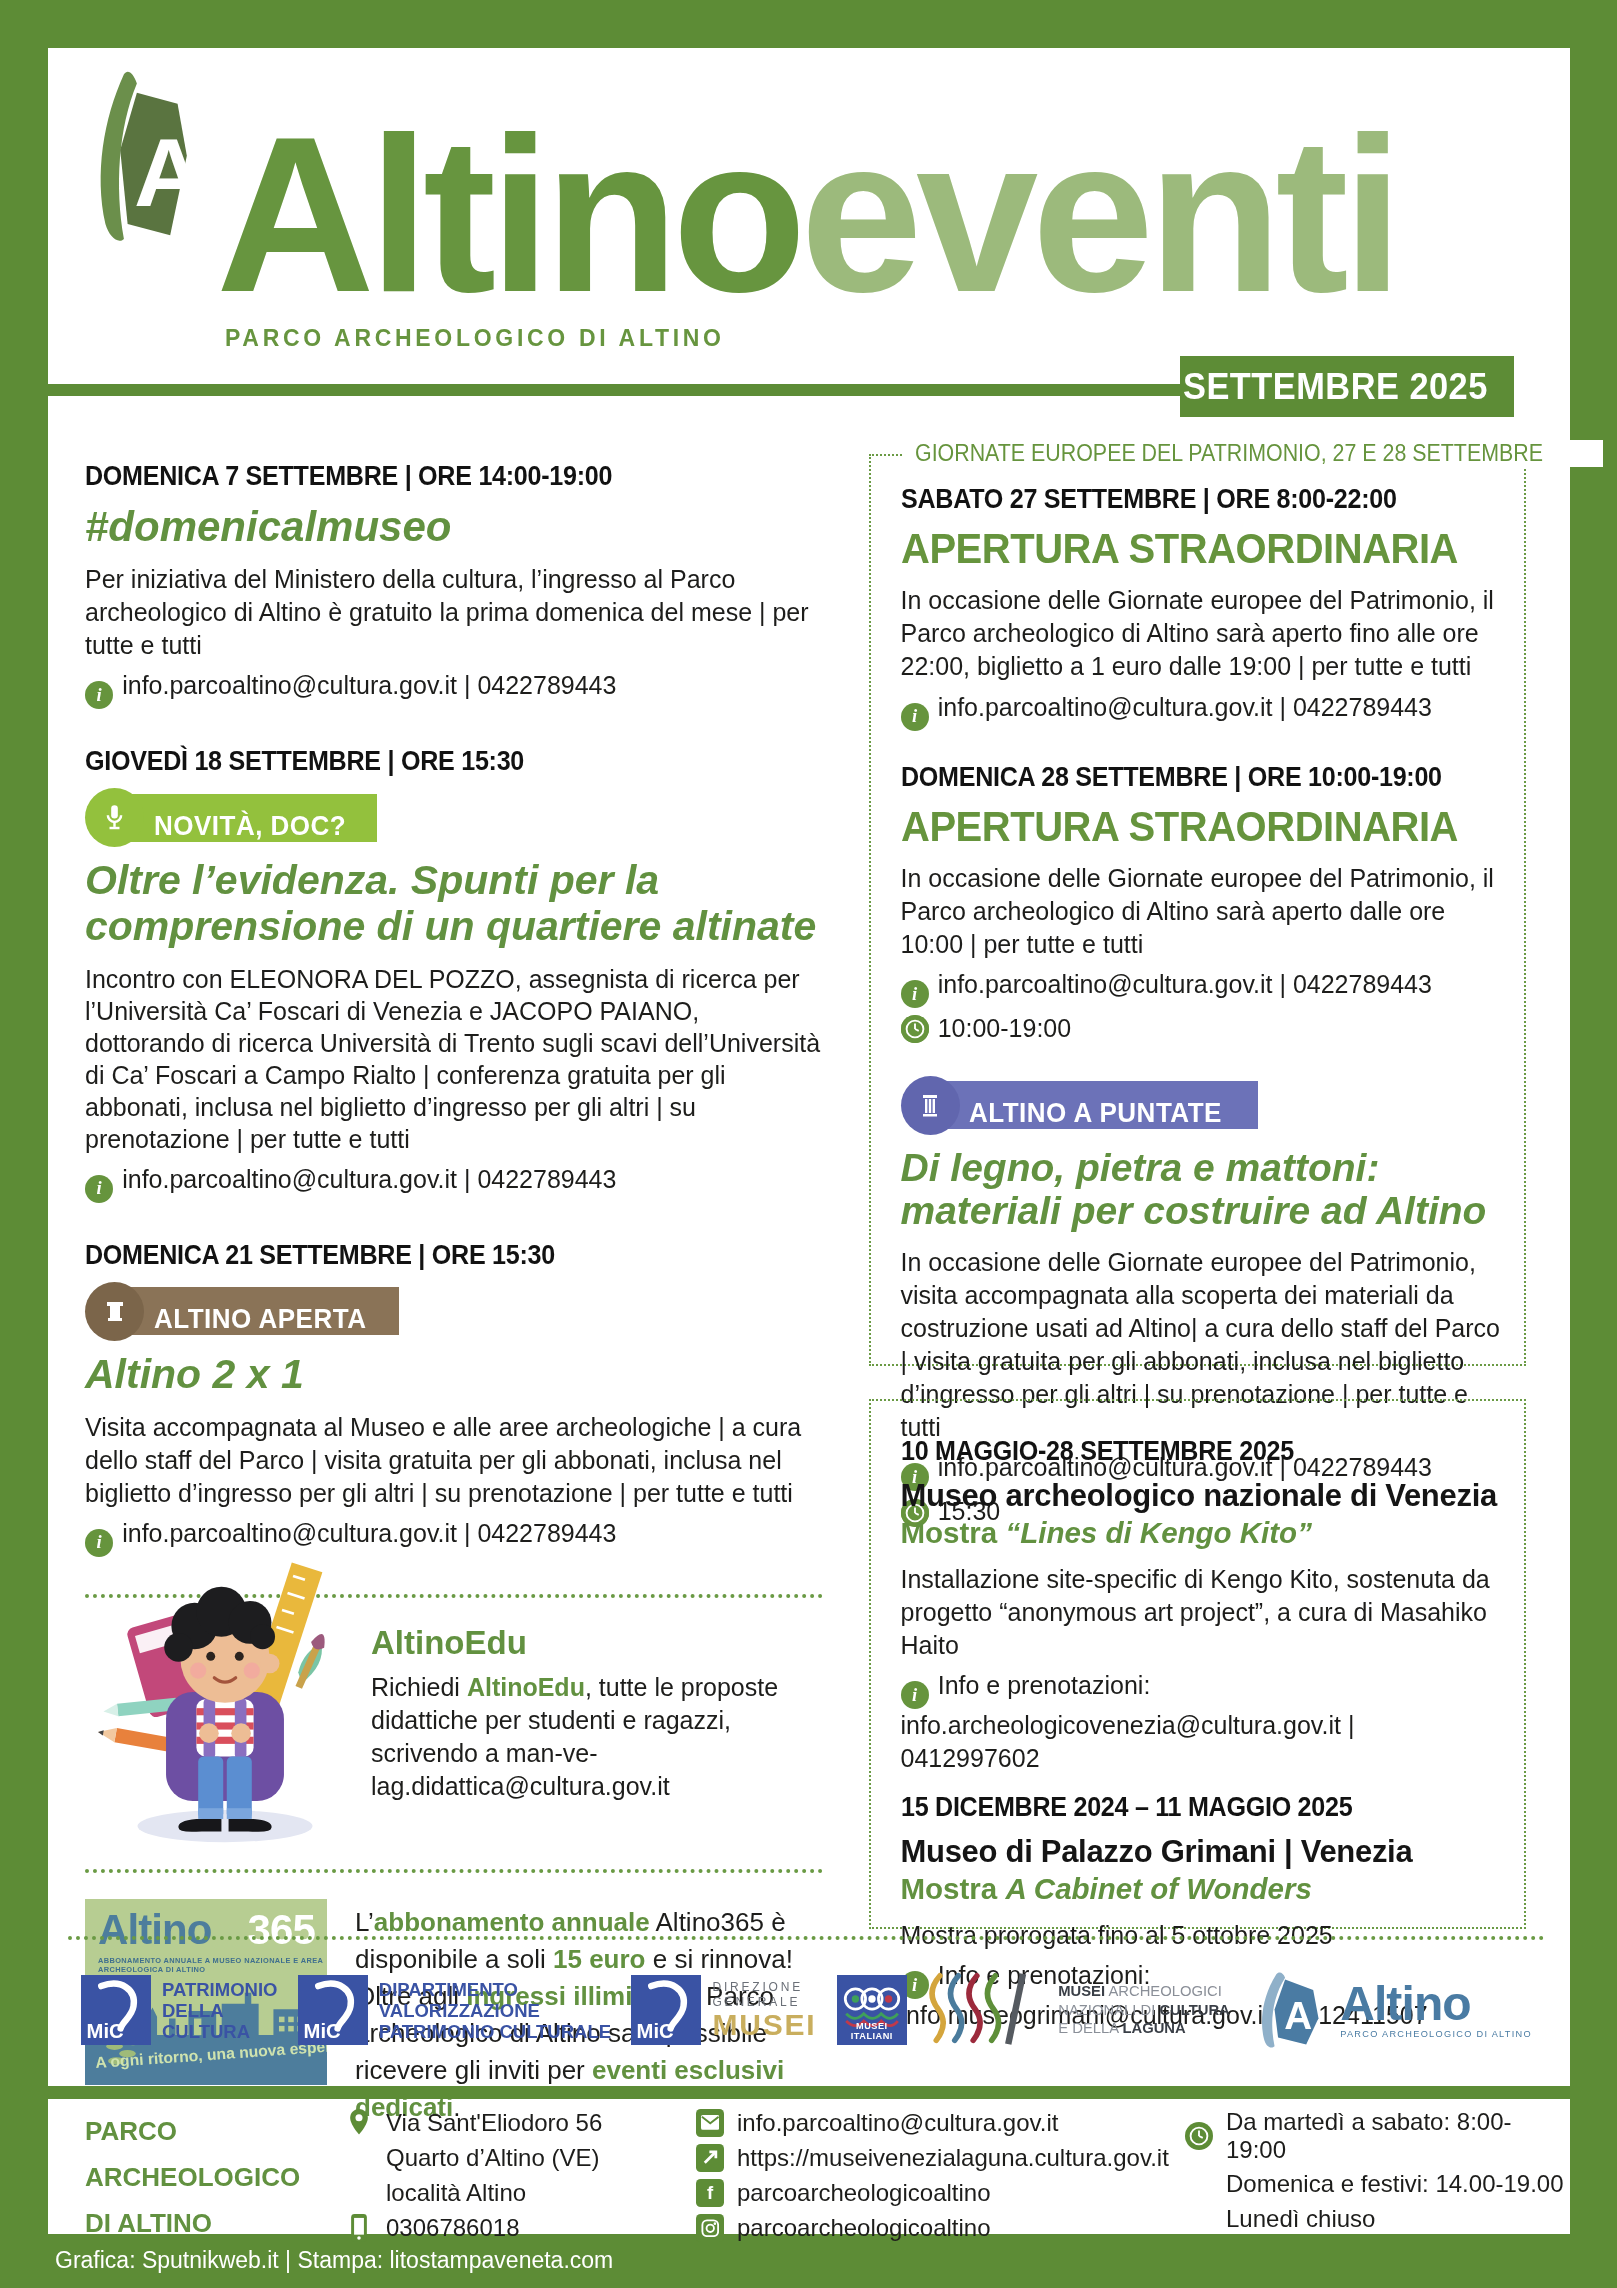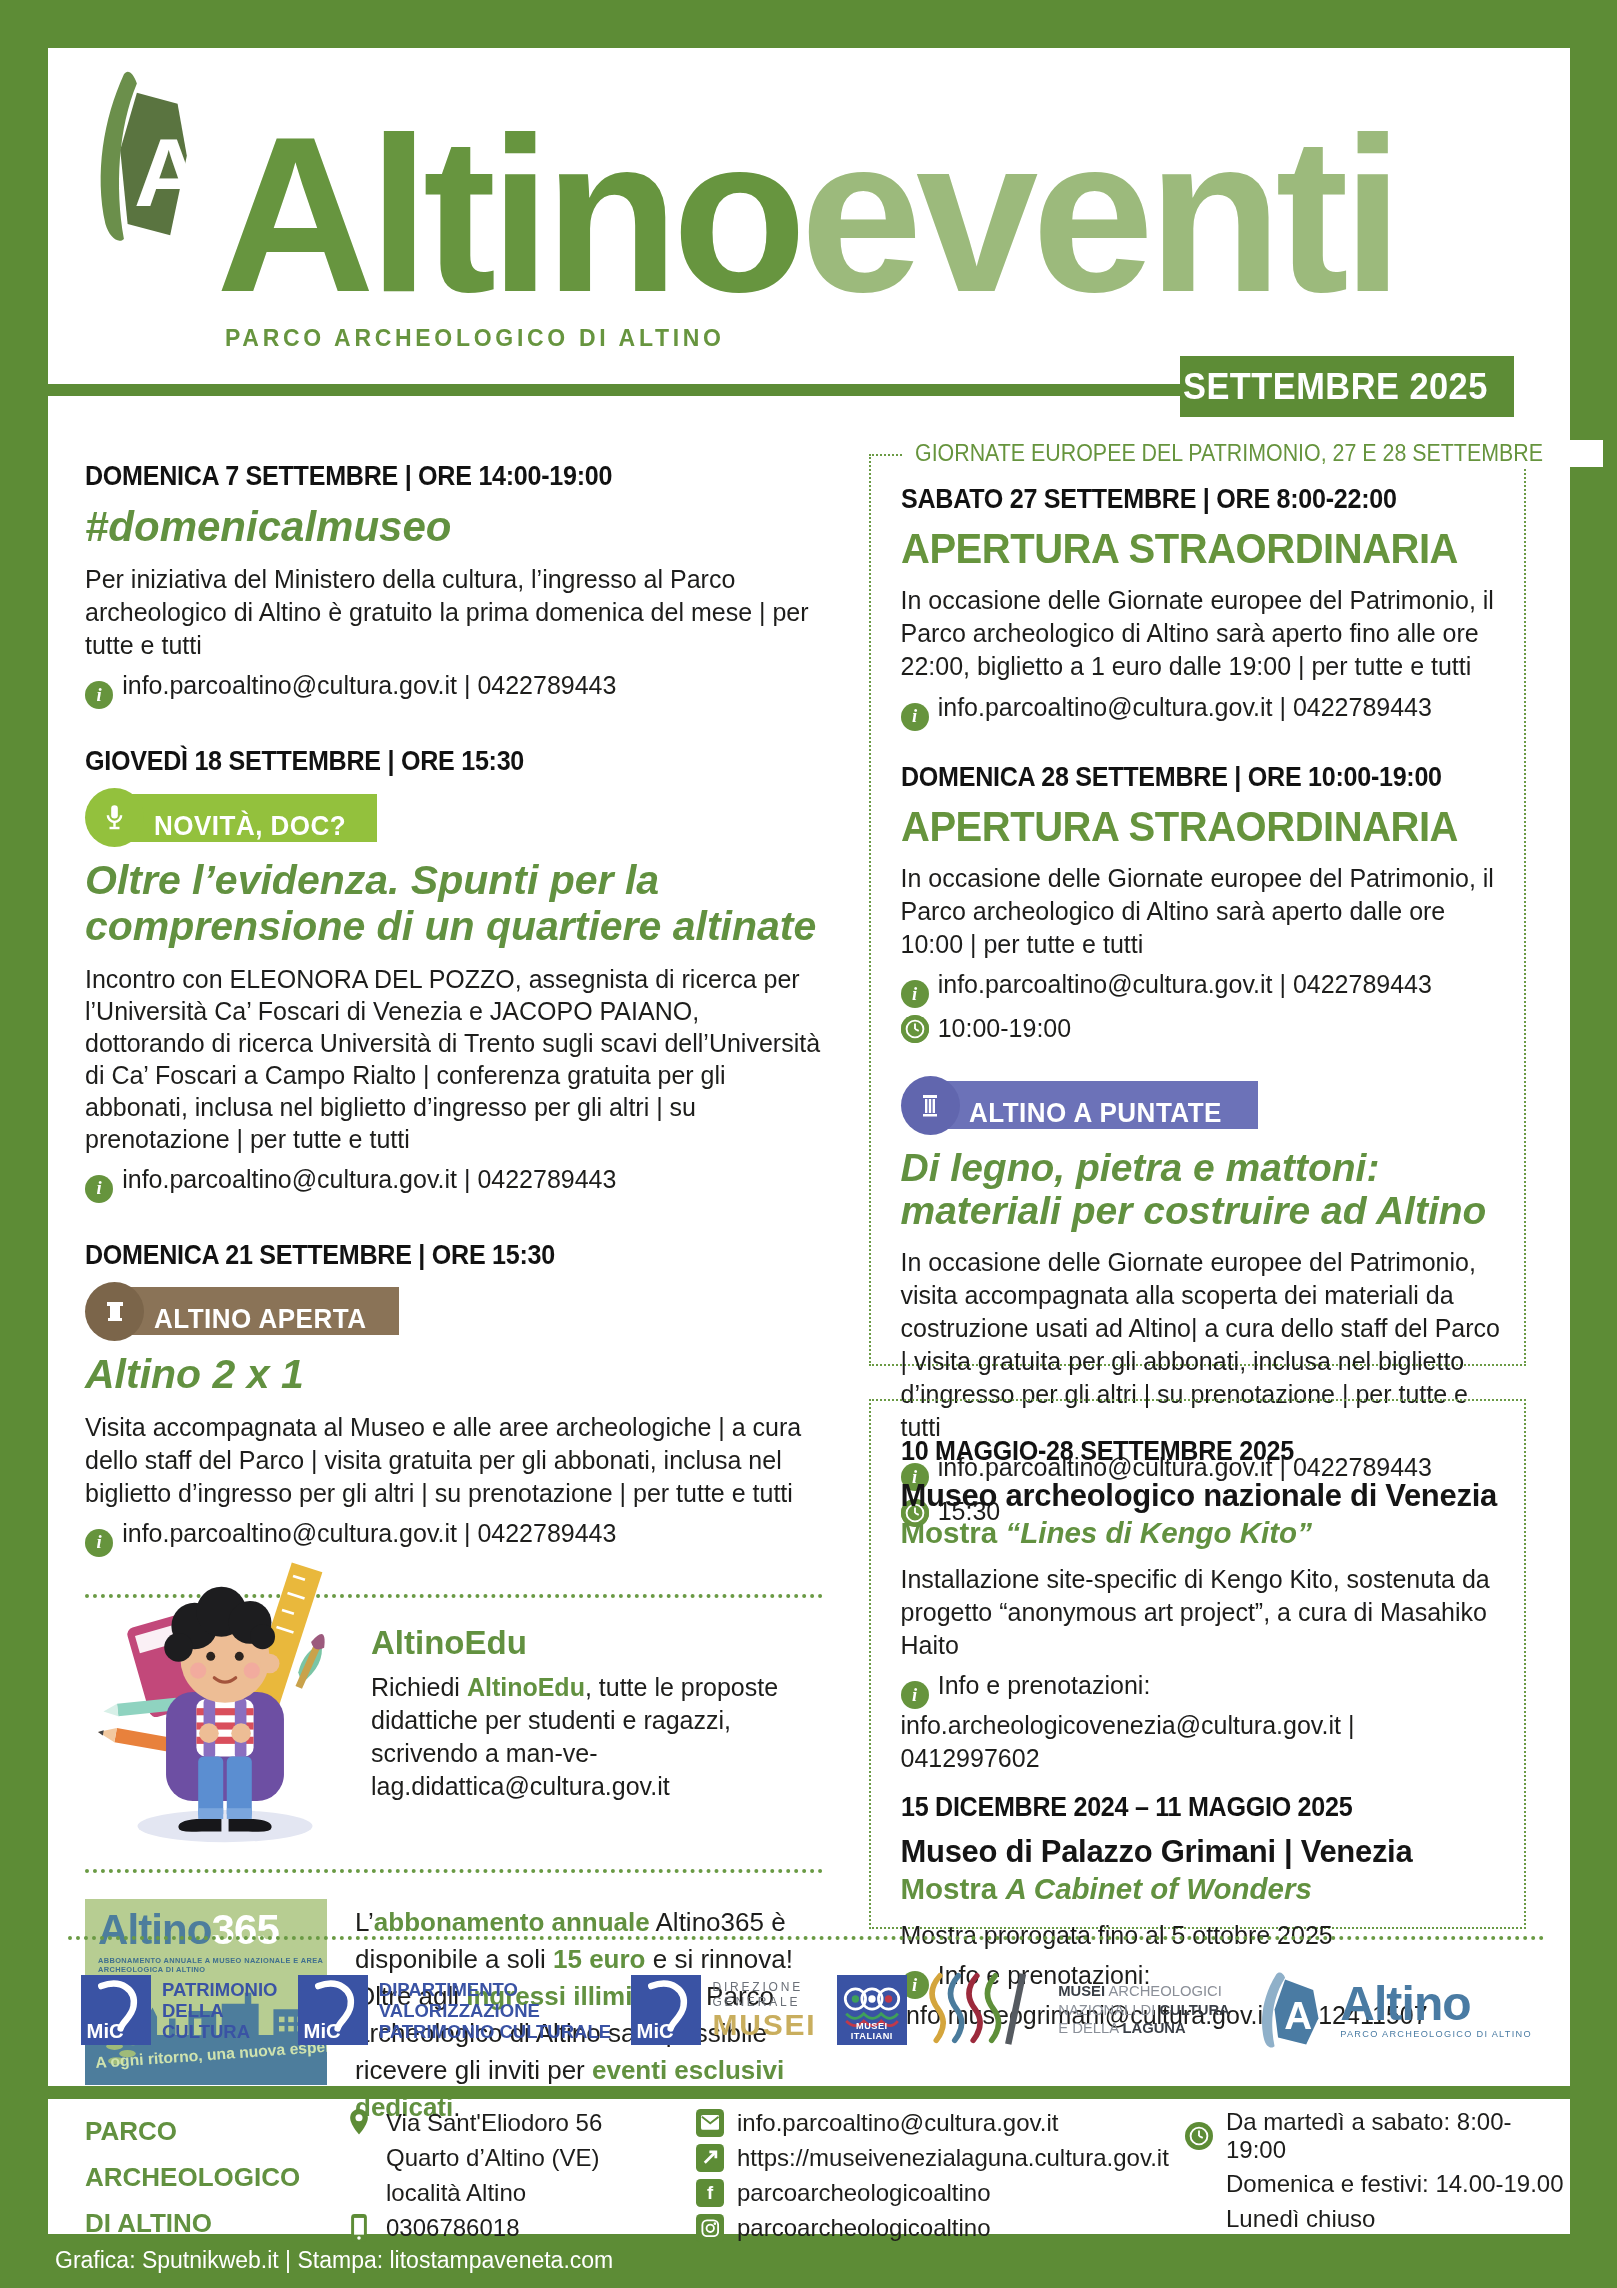--- a/index.html
+++ b/index.html
@@ -48,21 +48,21 @@
   .event{margin-bottom:37px;}
   .dotsep{border-top:4.6px dotted #6a9a44;margin:28px 0 26px;}
   .edu{position:relative;min-height:217px;padding-left:286px;box-sizing:border-box;}
   .edu-illustration{position:absolute;left:5.5px;top:-66px;}
   .edu-title{font-size:33px;font-weight:bold;color:#629140;margin:3.7px 0 9.2px;}
   .abb{display:flex;gap:28px;align-items:flex-start;margin-top:3.7px;}
 
   
   .a365{position:relative;width:242px;height:186px;background:#b7cd92;flex:none;overflow:hidden;}
   .a365-brand{position:absolute;left:13px;top:7.4px;font-size:42px;font-weight:bold;letter-spacing:-0.9px;}
-  .a365-name{color:#4d7d9c;} .a365-num{color:#fff;}
+  .a365-name{color:#4d7d9c;} .a365-num{color:#fff;margin-left:36px;}
   .a365-caption{position:absolute;left:13px;top:57px;font-size:7.4px;color:#3f6f8e;letter-spacing:0.4px;font-weight:bold;}
   .a365-sky{position:absolute;left:0;bottom:0;}
   .a365-tag{position:absolute;left:11px;bottom:13px;font-size:15.7px;font-weight:bold;color:#cfe3ae;
             transform:rotate(-4deg);transform-origin:left bottom;white-space:nowrap;}
 
   
   .dash-box{position:absolute;left:821px;width:657px;border:2.8px dotted #6a9a44;box-sizing:border-box;}
   .box1{top:406px;height:912px;}
   .box2{top:1351px;height:530px;}
   .box-label{position:absolute;top:-15.7px;left:31px;background:#fff;padding:0 13px;

